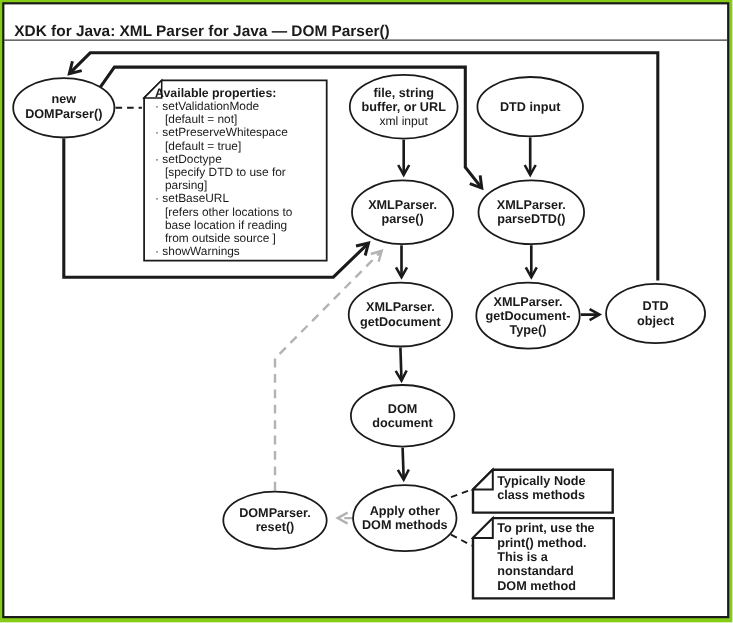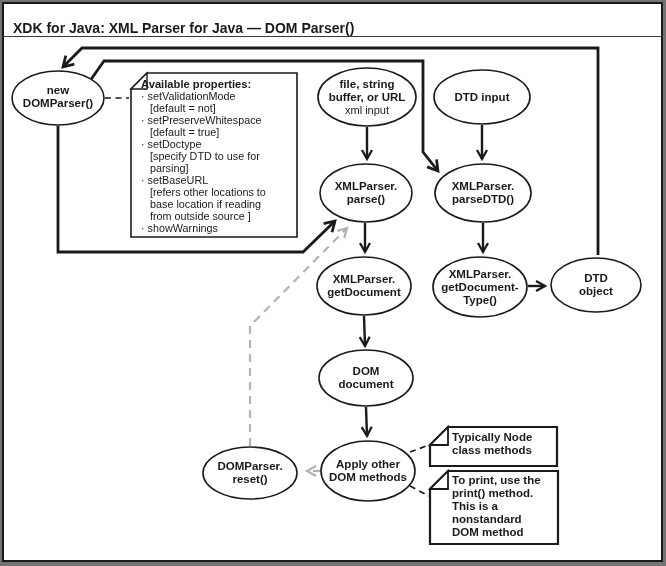--- a/index.html
+++ b/index.html
@@ -1,16 +1,16 @@
 <!DOCTYPE html>
 <html><head>
 <meta charset="utf-8">
 <style>
   html,body{margin:0;padding:0;background:#fff;}
-  .stage{position:relative;width:666px;height:566px;background:#737373;overflow:hidden;
+  .stage{position:relative;width:666px;height:566px;background:#84cc16;overflow:hidden;
          font-family:"Liberation Sans","DejaVu Sans",sans-serif;}
   svg{display:block;}
   svg text{fill:#1a1a1a;font-family:"Liberation Sans","DejaVu Sans",sans-serif;}
   .t-title{font-size:14px;font-weight:bold;}
   .t-node{font-size:11.5px;font-weight:bold;text-anchor:middle;}
   .t-node-reg{font-size:11px;font-weight:normal;text-anchor:middle;}
   .t-props-h{font-size:11.2px;font-weight:bold;}
   .t-props{font-size:10.8px;}
   .t-note{font-size:11.5px;font-weight:bold;}
   .shape{fill:#ffffff;stroke:#1a1a1a;}

